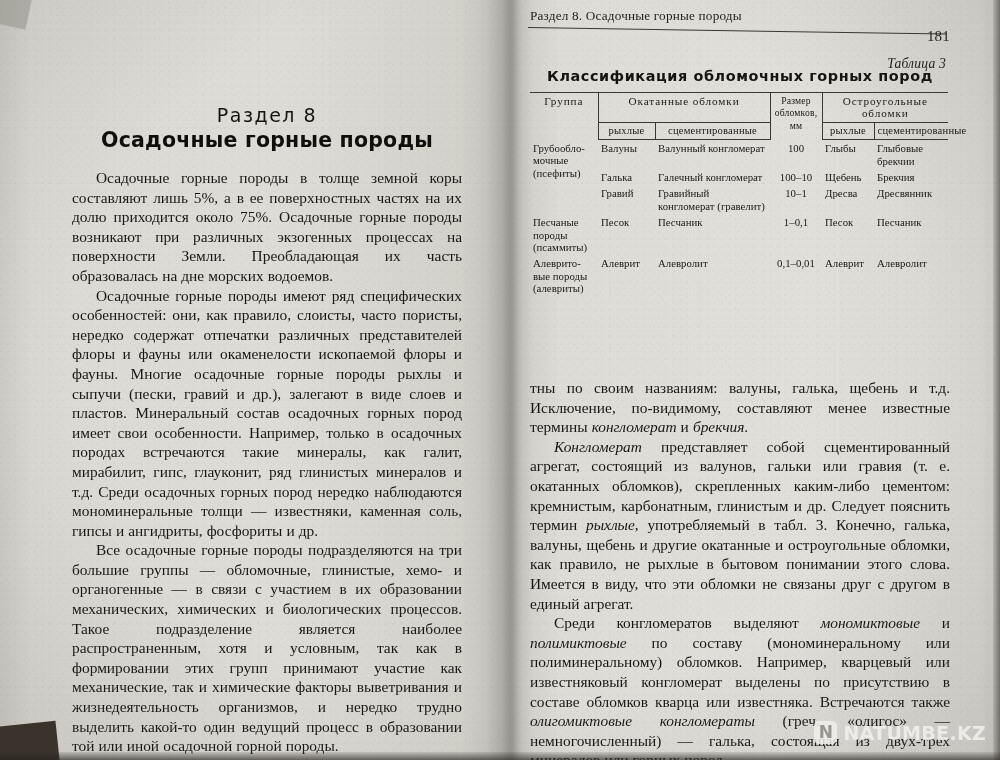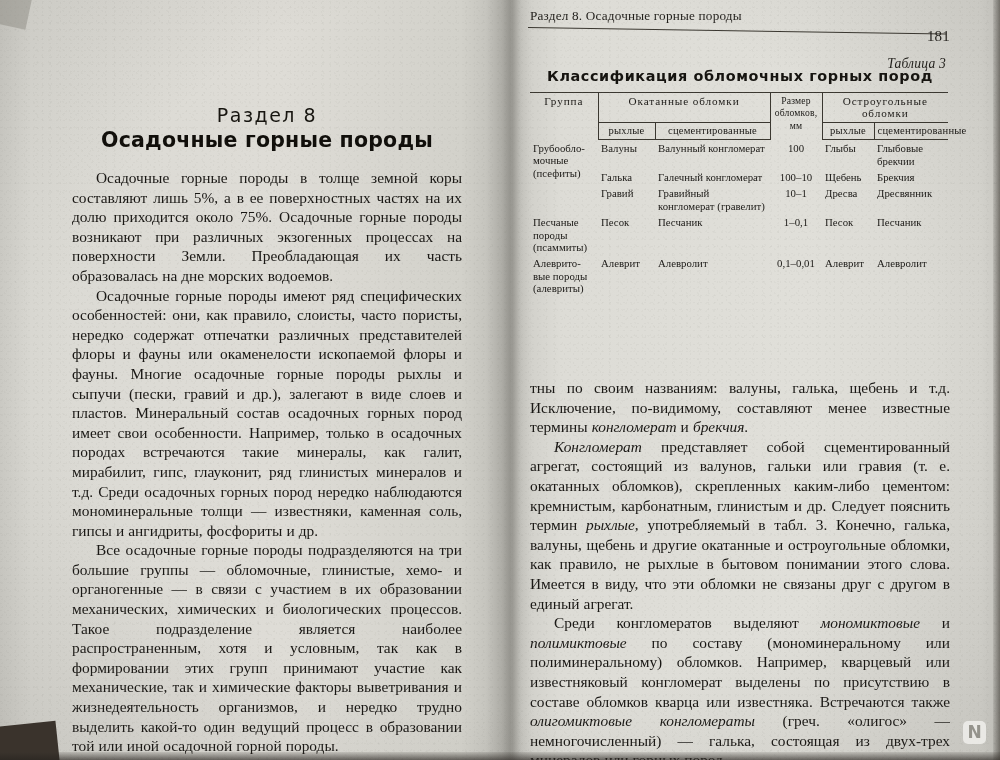--- a/index.html
+++ b/index.html
@@ -265,15 +265,16 @@
 
   <div class="grain"></div>
   <div class="vignette"></div>
   <div class="corner-tl"></div>
   <div class="corner-bl"></div>
   <div class="edge-bottom"></div>
   <div class="edge-right"></div>
 
   <div class="wm">
     <div class="wm-mark">N</div>
+    <div class="wm-text">NATUMBE.KZ</div>
   </div>
 
 </div>
 
 </body></html>

